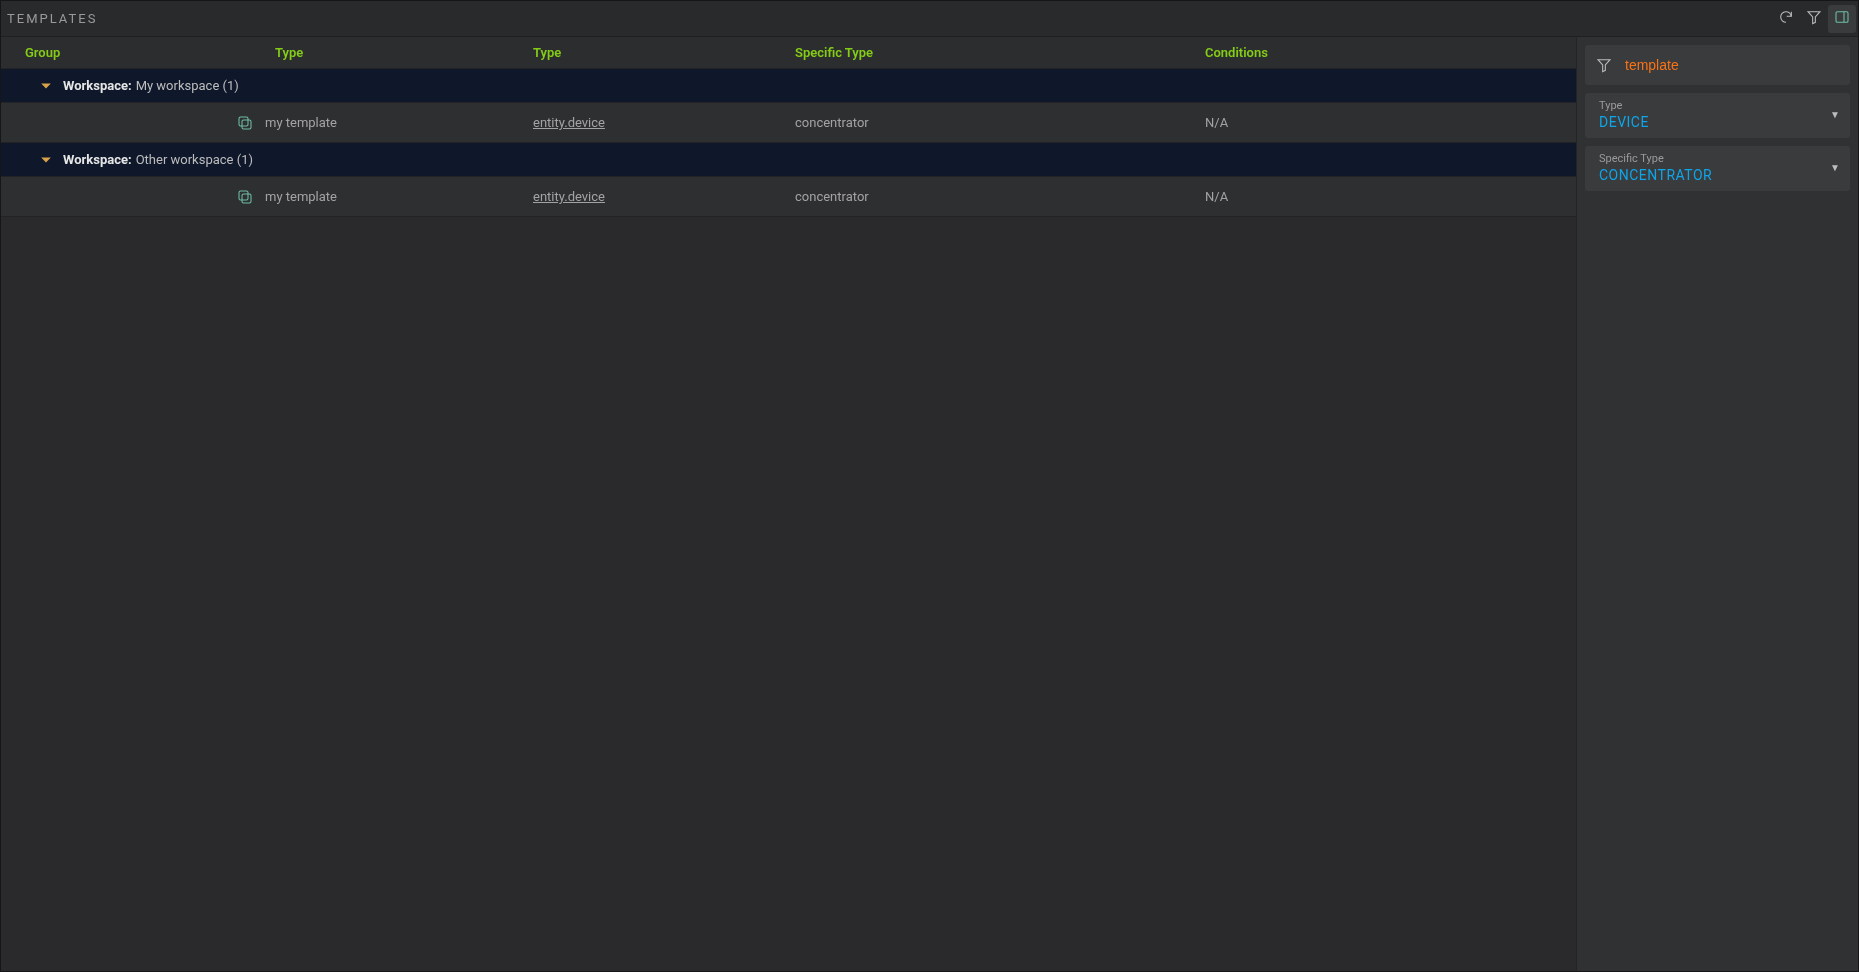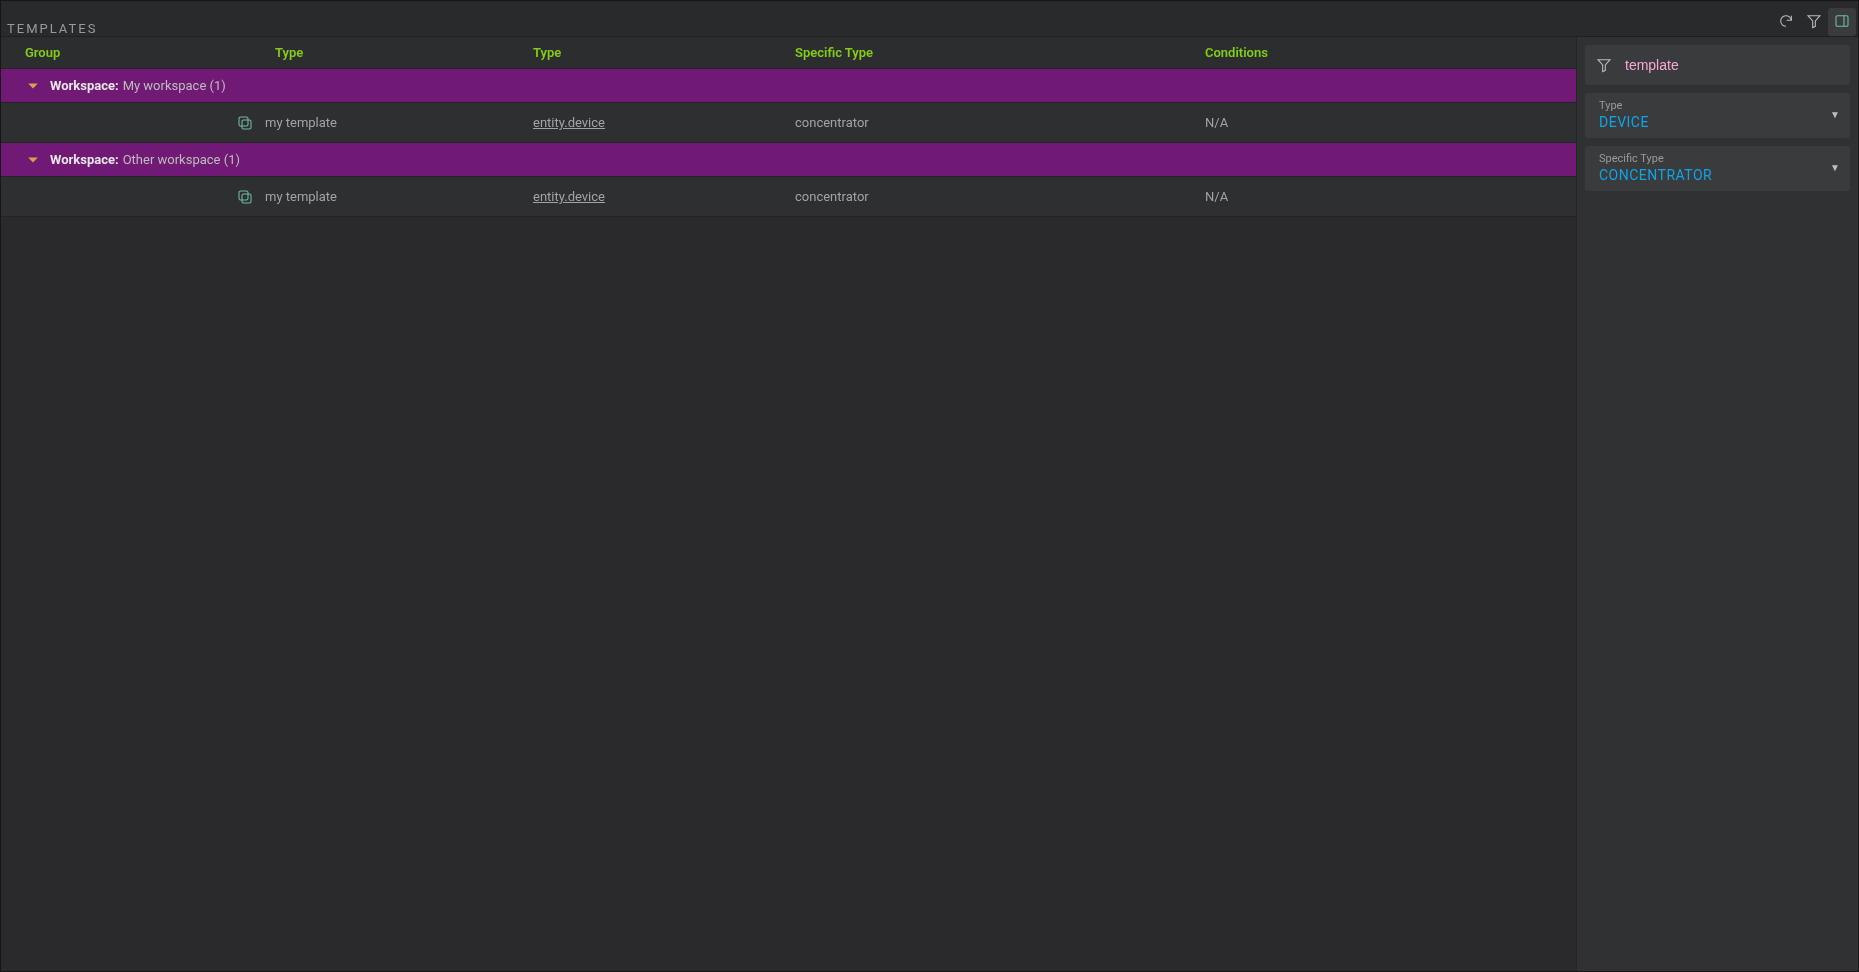--- a/index.html
+++ b/index.html
@@ -16,21 +16,21 @@
     flex-direction: column;
     width: 100%; height: 100%;
     background: #2a2a2c;
     border: 1px solid #161618;
   }
 
   
   .topbar {
     height: 36px;
     display: flex;
-    align-items: flex-end;
+    align-items: center;
     padding: 0 2px 0 4px;
     border-bottom: 1px solid #202022;
     background: #292a2c;
     color: #9a9a9a;
     letter-spacing: 2px;
     font-size: 13px;
   }
   .topbar .title { flex: 1; padding-left: 2px; }
   .topbar .icon-btn {
     width: 28px; height: 28px;
@@ -75,22 +75,22 @@
   .col-name  { width: 258px; }
   .col-type  { width: 262px; }
   .col-stype { width: 410px; }
   .col-cond  { flex: 1; }
 
   
   .group-row {
     display: flex;
     align-items: center;
     height: 34px;
-    padding-left: 25px;
-    background: #701a75;
+    padding-left: 38px;
+    background: #0f172a;
     border-bottom: 1px solid #232325;
     font-size: 13px;
     cursor: pointer;
   }
   .group-row .chev {
     width: 14px; height: 14px;
     margin-right: 10px;
     color: #d9a24a;
     display: flex; align-items: center; justify-content: center;
   }
@@ -131,21 +131,21 @@
     padding: 0 10px;
     gap: 12px;
   }
   .filter-box .ficon { color: #bdbdbd; width: 18px; height: 18px; display:flex; align-items:center; justify-content:center;}
   .filter-box .ficon svg { width: 16px; height: 16px; stroke: currentColor; fill: none; stroke-width: 1.6; }
   .filter-box input {
     flex: 1;
     background: transparent;
     border: none;
     outline: none;
-    color: #f9a8d4;
+    color: #f97316;
     font-size: 14px;
   }
 
   .select-box {
     background: #3a3b3d;
     border-radius: 3px;
     padding: 6px 10px 8px 14px;
     display: flex;
     align-items: center;
     cursor: pointer;

